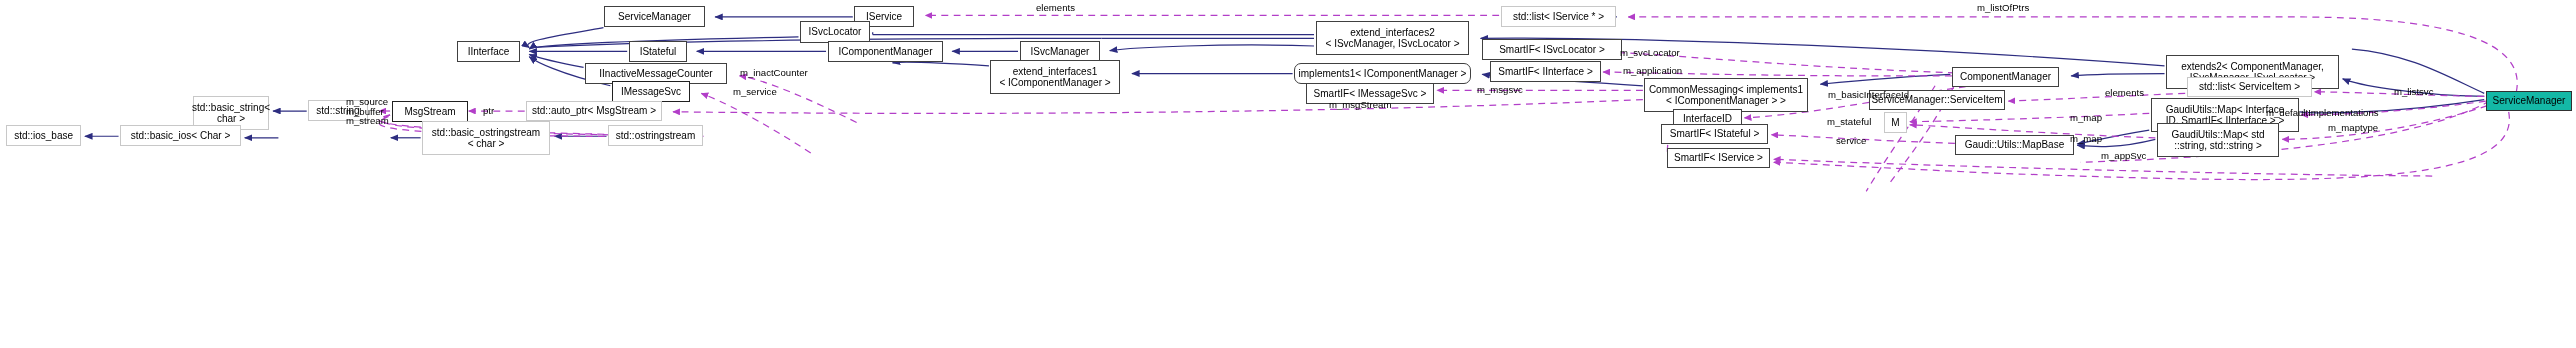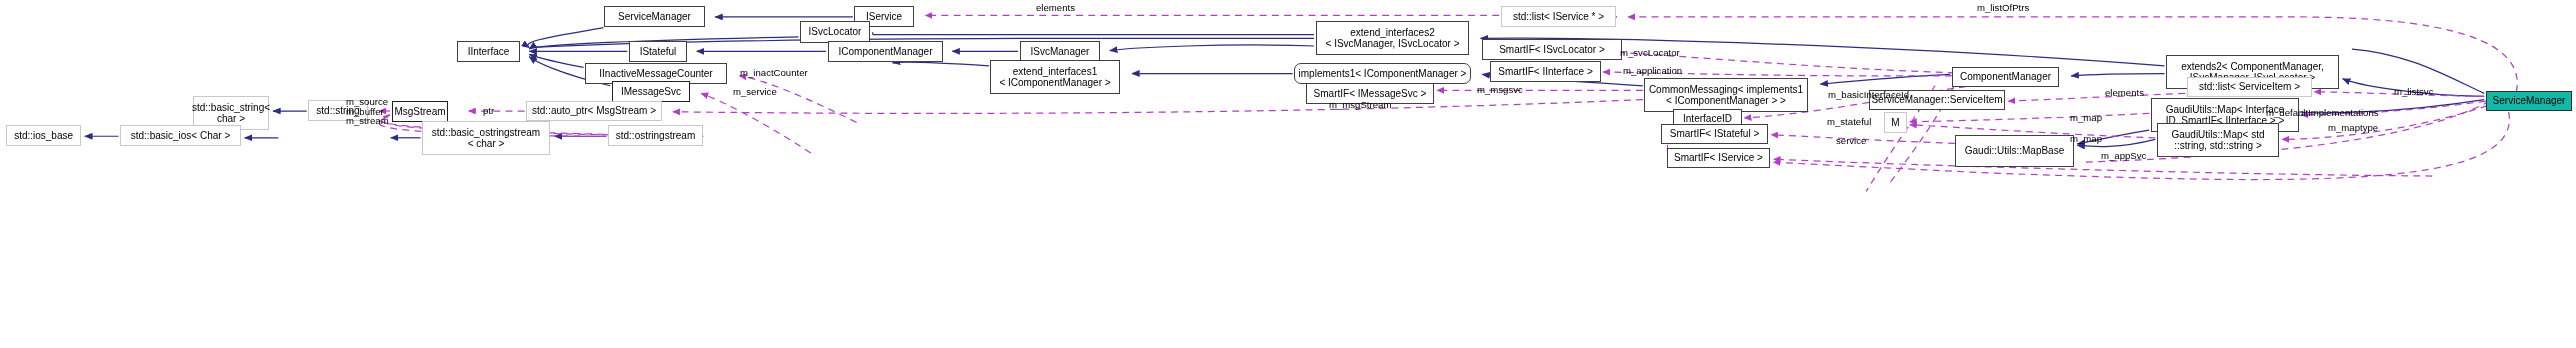--- a/index.html
+++ b/index.html
@@ -183,35 +183,35 @@
   <div class="node dark" style="left:612px;top:81px;width:78px;height:21.4px;">IMessageSvc</div>
   <div class="node solid" style="left:1644px;top:78px;width:164px;height:34px;">CommonMessaging&lt; implements1
 &lt; IComponentManager &gt; &gt;</div>
   <div class="node solid" style="left:1306px;top:83px;width:128px;height:21.4px;">SmartIF&lt; IMessageSvc &gt;</div>
   <div class="node light" style="left:2187px;top:77px;width:125px;height:20px;">std::list&lt; ServiceItem &gt;</div>
   <div class="node current" style="left:2486px;top:91px;width:86px;height:20px;">ServiceManager</div>
   <div class="node solid" style="left:1869px;top:90px;width:136px;height:20px;">ServiceManager::ServiceItem</div>
   <div class="node light" style="left:193px;top:96px;width:76px;height:34px;">std::basic_string&lt;
 char &gt;</div>
   <div class="node light" style="left:308px;top:100px;width:60px;height:21.4px;">std::string</div>
-  <div class="node dark" style="left:392px;top:101px;width:56px;height:21.4px;">MsgStream</div>
+  <div class="node dark" style="left:392px;top:101px;width:76px;height:21.4px;">MsgStream</div>
   <div class="node light" style="left:526px;top:101px;width:136px;height:20px;">std::auto_ptr&lt; MsgStream &gt;</div>
   <div class="node solid" style="left:2151px;top:98px;width:148px;height:34px;">GaudiUtils::Map&lt; Interface
 ID, SmartIF&lt; IInterface &gt; &gt;</div>
   <div class="node solid" style="left:1673px;top:109px;width:69px;height:20px;">InterfaceID</div>
   <div class="node light" style="left:1884px;top:112px;width:23px;height:21.4px;">M</div>
   <div class="node solid" style="left:2157px;top:123px;width:122px;height:34px;">GaudiUtils::Map&lt; std
 ::string, std::string &gt;</div>
   <div class="node solid" style="left:1661px;top:124px;width:107px;height:20px;">SmartIF&lt; IStateful &gt;</div>
   <div class="node light" style="left:6.1px;top:125px;width:75px;height:21.4px;">std::ios_base</div>
   <div class="node light" style="left:120px;top:125px;width:121px;height:21.4px;">std::basic_ios&lt; Char &gt;</div>
   <div class="node light" style="left:422px;top:121px;width:128px;height:34px;">std::basic_ostringstream
 &lt; char &gt;</div>
   <div class="node light" style="left:608px;top:125px;width:95px;height:21.4px;">std::ostringstream</div>
-  <div class="node solid" style="left:1955px;top:135px;width:119px;height:32px;">Gaudi::Utils::MapBase</div>
+  <div class="node solid" style="left:1955px;top:135px;width:119px;height:20px;">Gaudi::Utils::MapBase</div>
   <div class="node solid" style="left:1667px;top:148px;width:103px;height:20px;">SmartIF&lt; IService &gt;</div>
 
   <div class="elabel" style="left:1036px;top:2.3px;">elements</div>
   <div class="elabel" style="left:1977px;top:2.3px;">m_listOfPtrs</div>
   <div class="elabel" style="left:1620px;top:47px;">m_svcLocator</div>
   <div class="elabel" style="left:740px;top:67px;">m_inactCounter</div>
   <div class="elabel" style="left:1623px;top:65px;">m_application</div>
   <div class="elabel" style="left:1477px;top:84px;">m_msgsvc</div>
   <div class="elabel" style="left:1828px;top:89px;">m_basicInterfaceId</div>
   <div class="elabel" style="left:2105px;top:87px;">elements</div>

